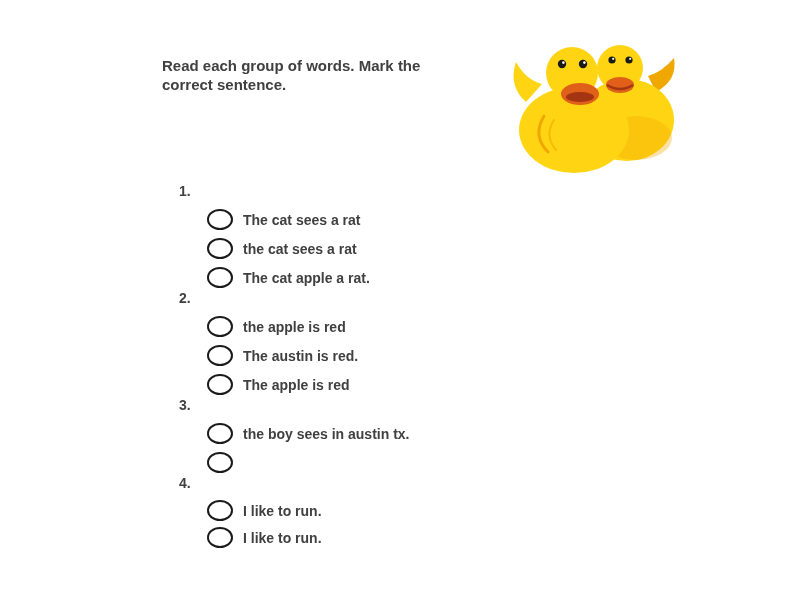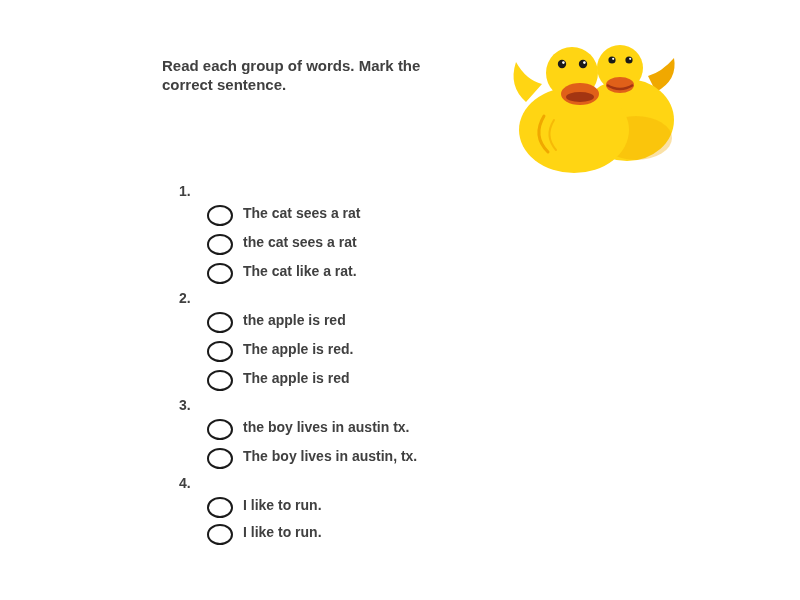--- a/index.html
+++ b/index.html
@@ -8,21 +8,21 @@
     font-family:Liberation Sans, sans-serif;color:#404040;margin-left:12px;
   }
   .title{
     position:absolute;left:150px;top:56px;width:330px;
     font-size:15px;font-weight:700;line-height:19px;white-space:pre-line;
   }
   .ducks{position:absolute;left:496px;top:26px;width:172px;height:150px;}
   .questions{position:absolute;left:167px;top:183px;}
   .group{margin-bottom:-2px;}
   .qnum{font-size:14px;font-weight:700;height:17px;margin-bottom:5px;}
-  .opt{display:flex;align-items:flex-start;height:29px;padding-left:28px;}
+  .opt{display:flex;align-items:center;height:29px;padding-left:28px;}
   .group:last-child .opt{height:27px;}
   .radio{
     width:22px;height:17px;border:2px solid #1a1a1a;border-radius:50%;
     background:#fff;margin-right:10px;flex:none;box-sizing:content-box;cursor:pointer;
   }
   .opt-label{font-size:14px;font-weight:700;white-space:nowrap;}
 </style>
 </head>
 <body>
 
@@ -68,49 +68,48 @@
       <div class="opt">
         <span class="radio"></span>
         <span class="opt-label">The cat sees a rat</span>
       </div>
       <div class="opt">
         <span class="radio"></span>
         <span class="opt-label">the cat sees a rat</span>
       </div>
       <div class="opt">
         <span class="radio"></span>
-        <span class="opt-label">The cat like a rat.</span>
+        <span class="opt-label">The cat apple a rat.</span>
       </div>
     </section>
 
     <section class="group">
       <div class="qnum">2.</div>
       <div class="opt">
         <span class="radio"></span>
         <span class="opt-label">the apple is red</span>
       </div>
       <div class="opt">
         <span class="radio"></span>
-        <span class="opt-label">The apple is red.</span>
+        <span class="opt-label">The austin is red.</span>
       </div>
       <div class="opt">
         <span class="radio"></span>
         <span class="opt-label">The apple is red</span>
       </div>
     </section>
 
     <section class="group">
       <div class="qnum">3.</div>
       <div class="opt">
         <span class="radio"></span>
-        <span class="opt-label">the boy lives in austin tx.</span>
+        <span class="opt-label">the boy sees in austin tx.</span>
       </div>
       <div class="opt">
         <span class="radio"></span>
-        <span class="opt-label">The boy lives in austin, tx.</span>
       </div>
     </section>
 
     <section class="group">
       <div class="qnum">4.</div>
       <div class="opt">
         <span class="radio"></span>
         <span class="opt-label">I like to run.</span>
       </div>
       <div class="opt">

